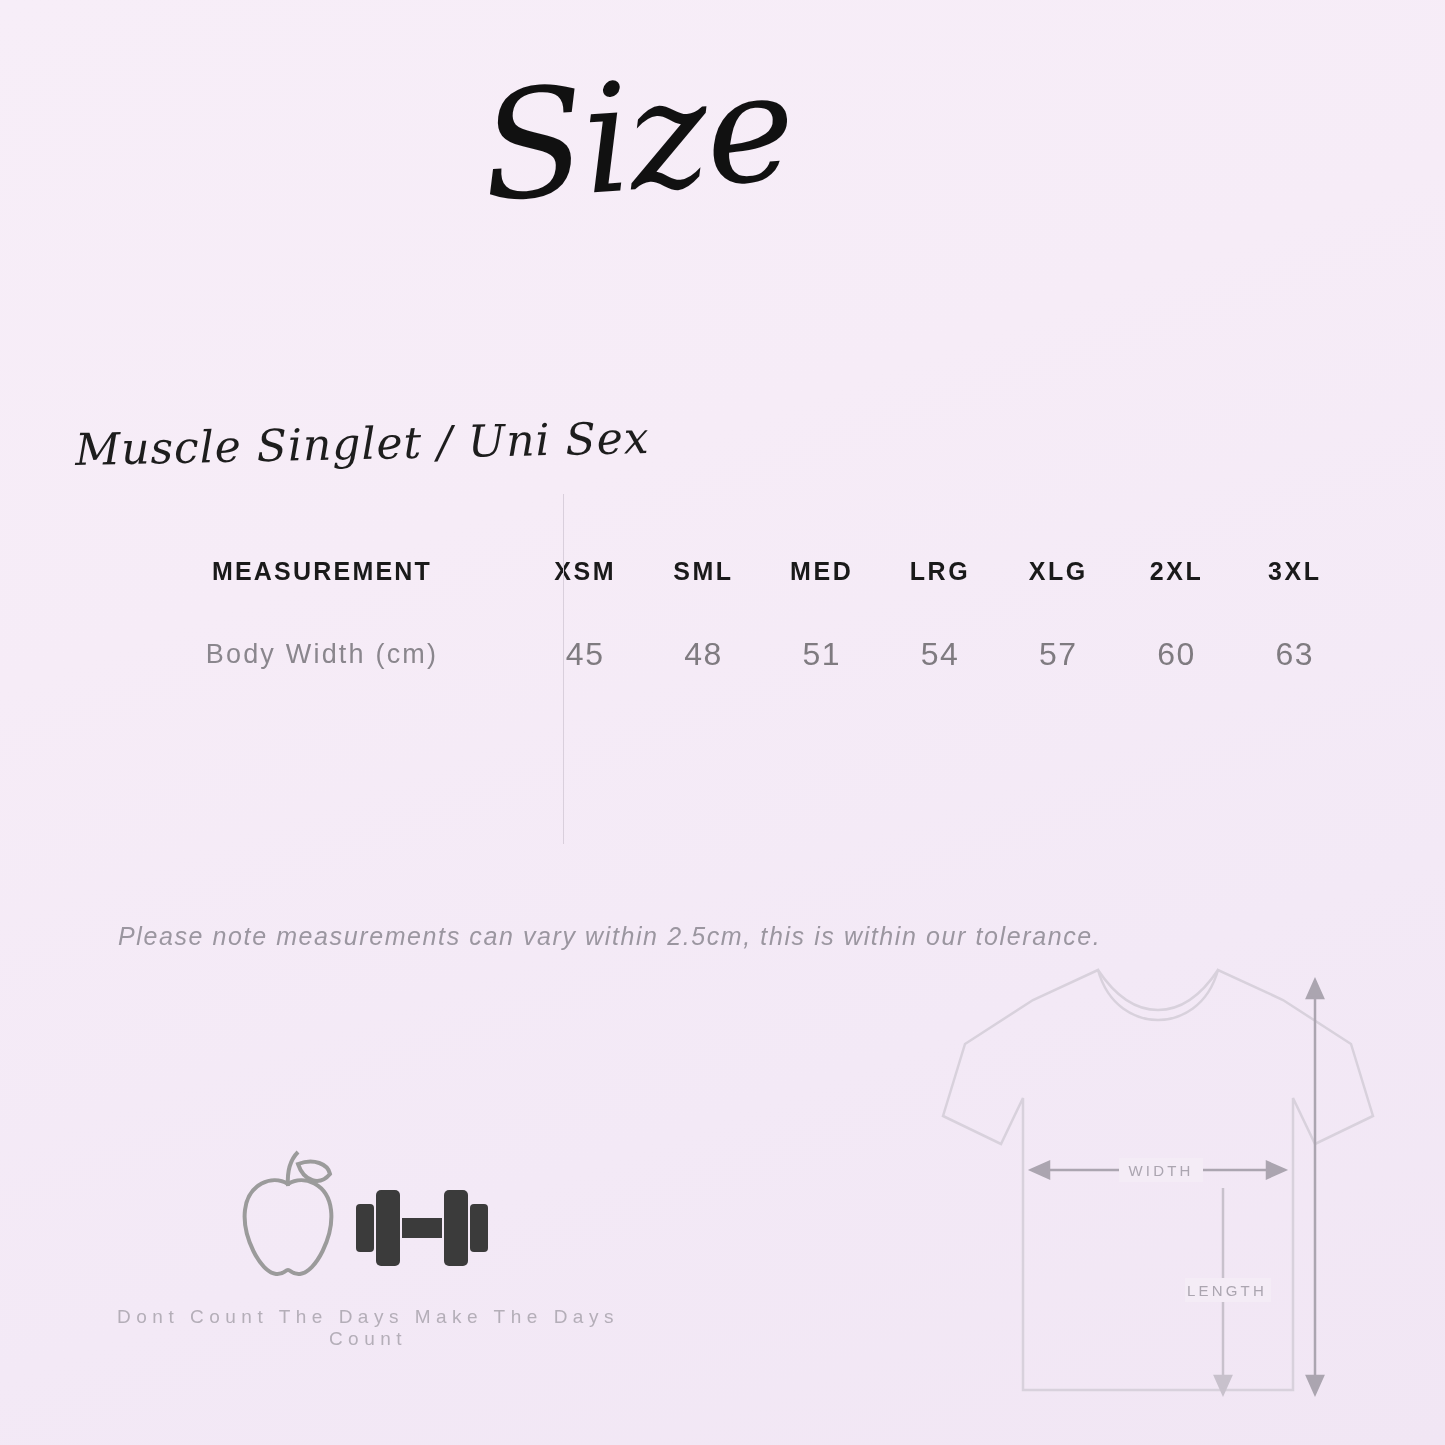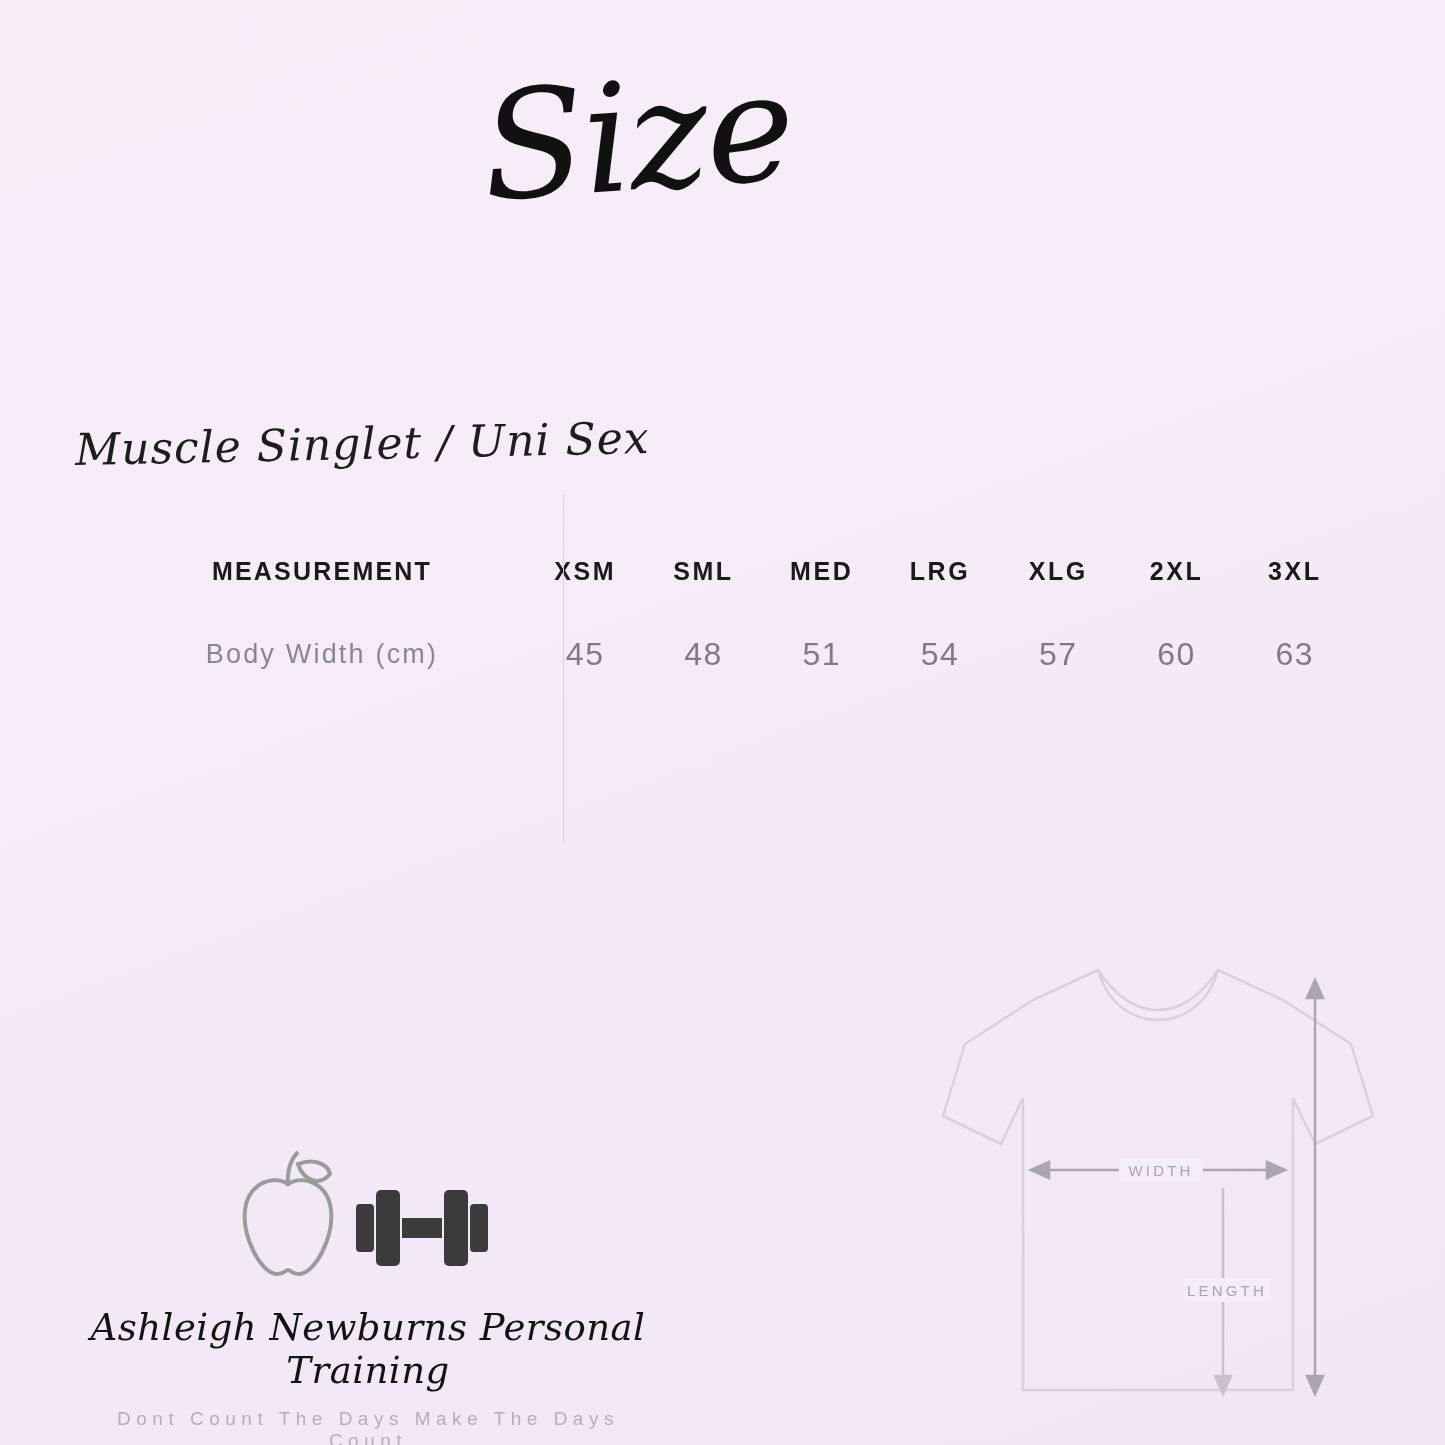--- a/index.html
+++ b/index.html
@@ -234,20 +234,21 @@
           <td>51</td>
           <td>54</td>
           <td>57</td>
           <td>60</td>
           <td>63</td>
         </tr>
       </tbody>
     </table>
   </div>
 
+  <div class="note">Please note measurements can vary within 2.5cm, this is within our tolerance.</div>
 
   <div class="logo-block">
     <div class="logo-marks">
       <span class="apple-icon">
         <svg width="120" height="132" viewBox="0 0 120 132">
           <path d="M60 34 C44 24, 20 34, 17 60 C14 86, 32 122, 48 124 C55 125, 57 120, 60 120 C63 120, 65 125, 72 124 C88 122, 106 86, 103 60 C100 34, 76 24, 60 34 Z" fill="none" stroke="#9b9b9b" stroke-width="4"></path>
           <path d="M60 36 C59 22, 62 10, 70 2" fill="none" stroke="#9b9b9b" stroke-width="4"></path>
           <path d="M70 14 C86 8, 100 14, 102 24 C92 36, 76 32, 70 14 Z" fill="none" stroke="#9b9b9b" stroke-width="4"></path>
         </svg>
       </span>
@@ -256,21 +257,20 @@
           <g fill="#3b3b3b">
             <rect x="0" y="30" width="18" height="48" rx="4"></rect>
             <rect x="20" y="16" width="24" height="76" rx="5"></rect>
             <rect x="46" y="44" width="40" height="20"></rect>
             <rect x="88" y="16" width="24" height="76" rx="5"></rect>
             <rect x="114" y="30" width="18" height="48" rx="4"></rect>
           </g>
         </svg>
       </span>
     </div>
-    <div class="brand-name">Ashleigh Newburns Personal Training</div>
     <div class="brand-tagline">Dont Count The Days Make The Days Count</div>
   </div>
 
   <div class="shirt-wrap">
     <svg width="470" height="470" viewBox="0 0 470 470">
 
       <g fill="none" stroke="#d8d1dc" stroke-width="2.5">
         <path d="M175 22
                  L110 52
                  L42 96

